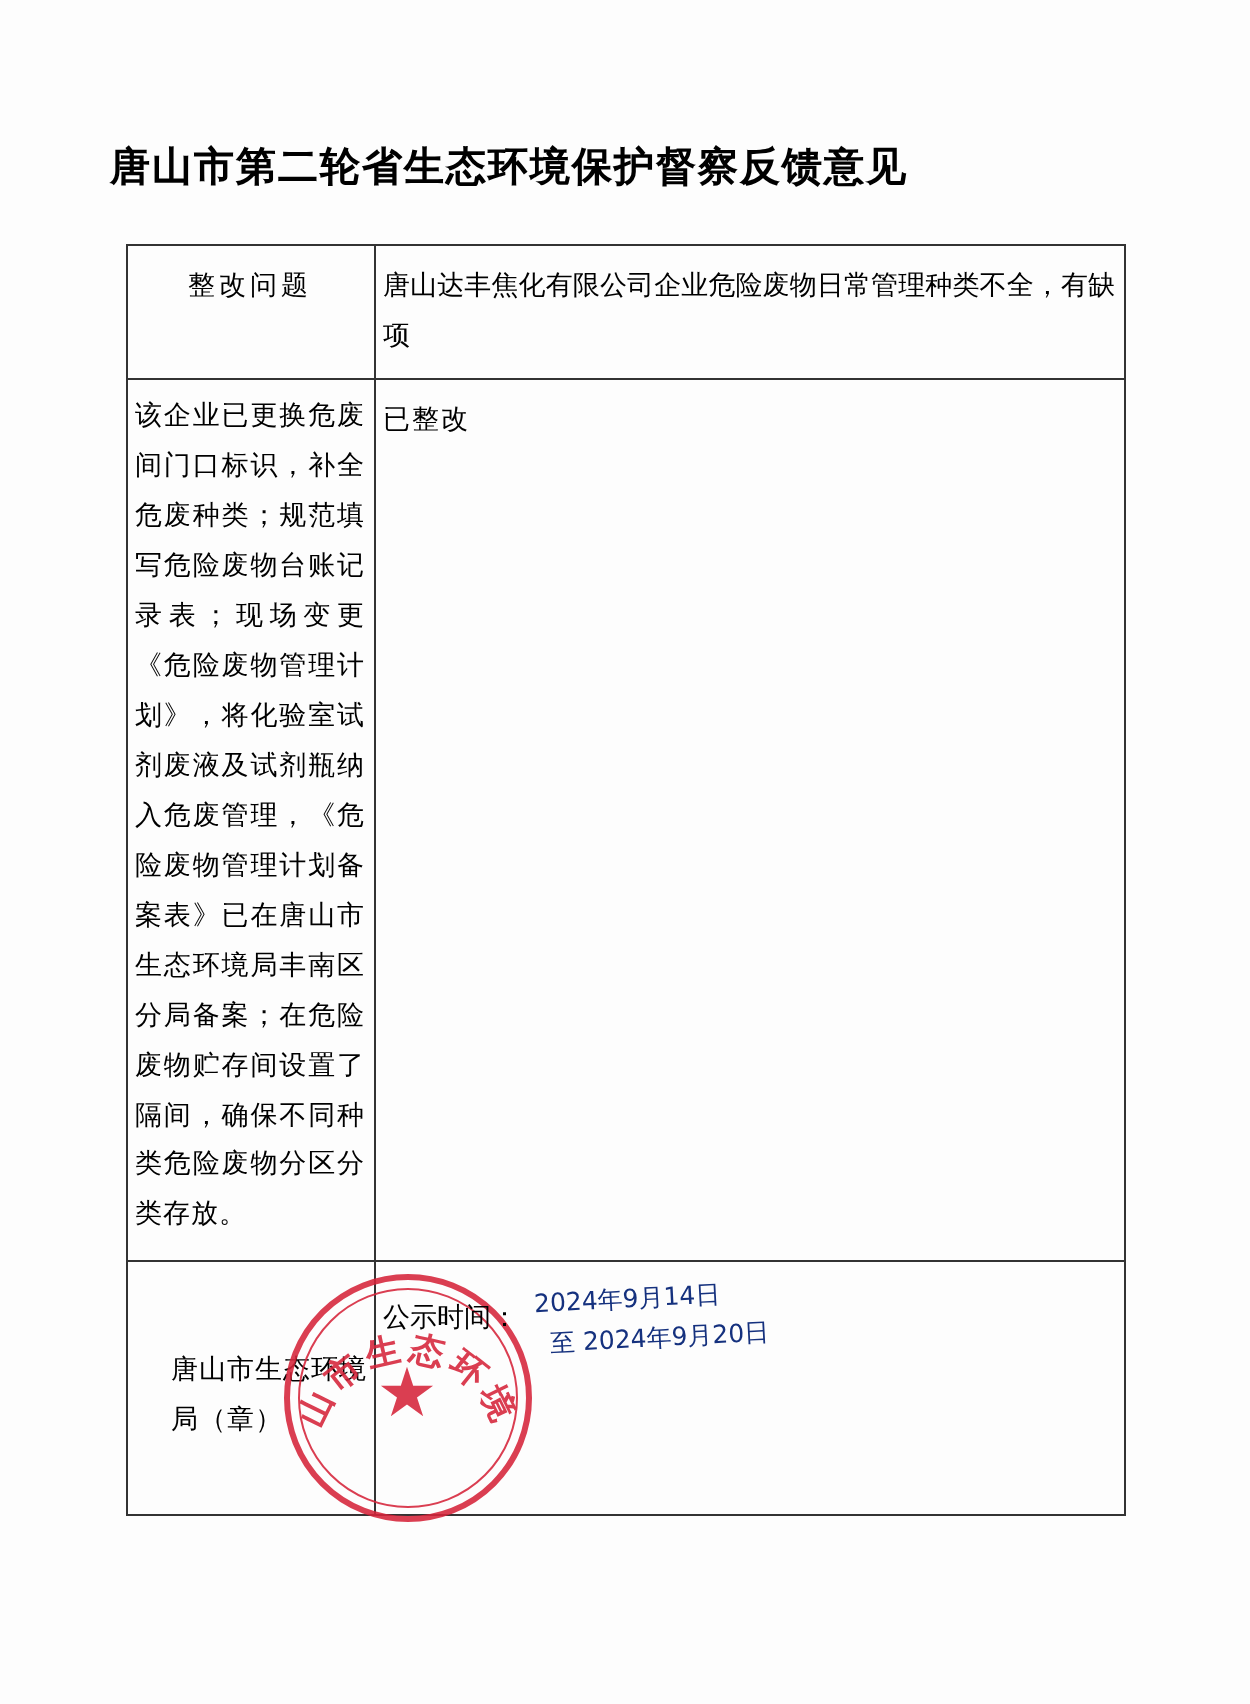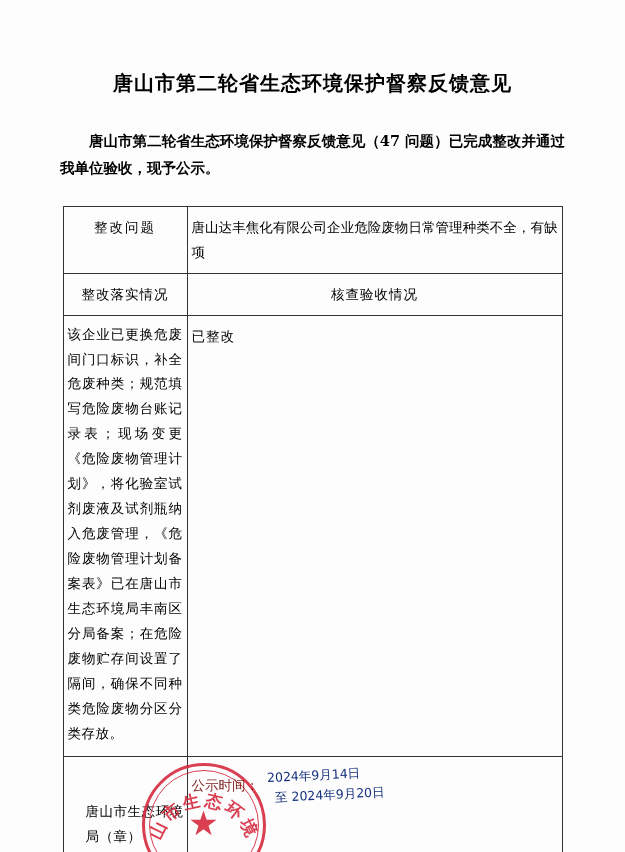--- a/index.html
+++ b/index.html
@@ -15,21 +15,21 @@
     overflow: hidden;
   }
   .page {
     position: relative;
     width: 625px;
     height: 852px;
     background: #fdfdfd;
     box-sizing: border-box;
   }
   .doc-title {
-    text-align: center;
+    text-align: left;
     font-size: 20px;
     font-weight: bold;
     line-height: 1.5;
     letter-spacing: 1px;
     margin: 0;
     padding: 68px 55px 0 55px;
     color: #000;
   }
   .doc-title .line2 {
     display: block;
@@ -143,21 +143,21 @@
     letter-spacing: 3px;
     font-family: "DejaVu Serif", "Liberation Serif", serif;
   }
   .cell-date {
     position: relative;
     vertical-align: middle;
   }
   .date-label {
     display: inline-block;
     font-size: 13.5px;
-    color: #7f1d1d;
+    color: #000000;
     vertical-align: middle;
   }
   .date-hand {
     display: inline-block;
     vertical-align: middle;
     margin-left: 4px;
     color: #15317e;
     font-size: 12.5px;
     line-height: 1.6;
     font-family: "DejaVu Sans", "Liberation Sans", sans-serif;
@@ -173,31 +173,26 @@
 </style>
 </head>
 <body>
 
 <div class="page">
 
   <h1 class="doc-title">
     <span class="line1">唐山市第二轮省生态环境保护督察反馈意见</span>
   </h1>
 
-  <p class="intro">唐山市第二轮省生态环境保护督察反馈意见（47 问题）已完成整改并通过我单位验收，现予公示。</p>
 
   <table class="main">
     <tbody>
       <tr>
         <td class="cell-label">整改问题</td>
         <td class="cell-issue" colspan="1">唐山达丰焦化有限公司企业危险废物日常管理种类不全，有缺项</td>
-      </tr>
-      <tr>
-        <td class="col-head">整改落实情况</td>
-        <td class="col-head">核查验收情况</td>
       </tr>
       <tr>
         <td class="cell-measures">该企业已更换危废间门口标识，补全危废种类；规范填写危险废物台账记录表；现场变更《危险废物管理计划》，将化验室试剂废液及试剂瓶纳入危废管理，《危险废物管理计划备案表》已在唐山市生态环境局丰南区分局备案；在危险废物贮存间设置了隔间，确保不同种类危险废物分区分类存放。</td>
         <td class="cell-check">已整改</td>
       </tr>
       <tr>
         <td class="cell-sign">
           <span class="sign-text">唐山市生态环境局（章）</span>
           <span class="stamp">
             <span class="stamp-inner"></span>

